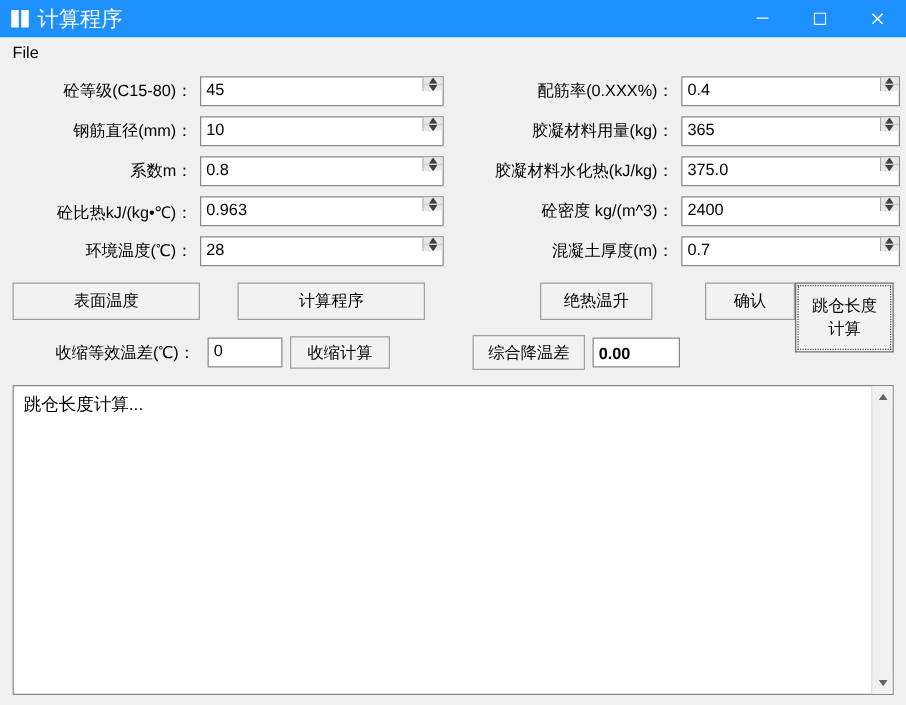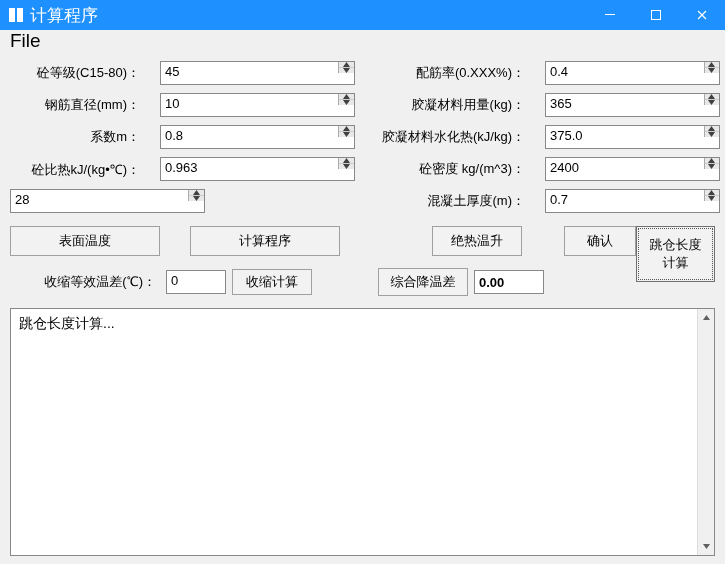--- a/index.html
+++ b/index.html
@@ -43,21 +43,21 @@
     align-items: center;
     justify-content: center;
     color: white;
     font-size: 13px;
   }
   .menubar {
     height: 22px;
     background: #f0f0f0;
     border-bottom: 0;
     padding-left: 4px;
-    font-size: 19px;
+    font-size: 13px;
     display: flex;
     align-items: center;
   }
   .menubar .menuitem { padding: 2px 6px; }
   .content {
     flex: 1;
     padding: 8px 10px 8px 10px;
     position: relative;
   }
   .form-grid {
@@ -70,21 +70,21 @@
     flex-direction: column;
     gap: 6px;
   }
   .row {
     display: flex;
     align-items: center;
     height: 26px;
   }
   .lbl {
     text-align: right;
-    padding-right: 20px;
+    padding-right: 6px;
   }
   .col1 .lbl { width: 150px; }
   .col2 .lbl { width: 170px; }
   .spinbox {
     display: flex;
     align-items: flex-start;
     height: 24px;
     border: 1px solid #888;
     background: white;
   }
@@ -285,20 +285,21 @@
                 </div>
                 <div class="arrow">
                   <svg viewBox="0 0 7 5">
                     <path d="M0 0 L3.5 5 L7 0 Z" fill="#404040"></path>
                   </svg>
                 </div>
               </div>
             </div>
           </div>
           <div class="row">
+            <span class="lbl">环境温度(℃)：</span>
             <div class="spinbox">
               <input type="text" value="28" style="">
               <div class="arrows">
                 <div class="arrow">
                   <svg viewBox="0 0 7 5">
                     <path d="M0 5 L3.5 0 L7 5 Z" fill="#404040"></path>
                   </svg>
                 </div>
                 <div class="arrow">
                   <svg viewBox="0 0 7 5">

